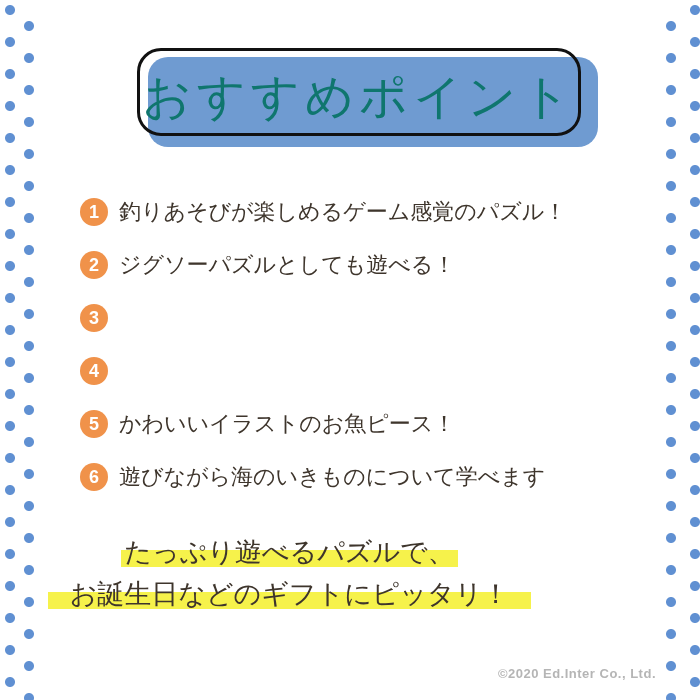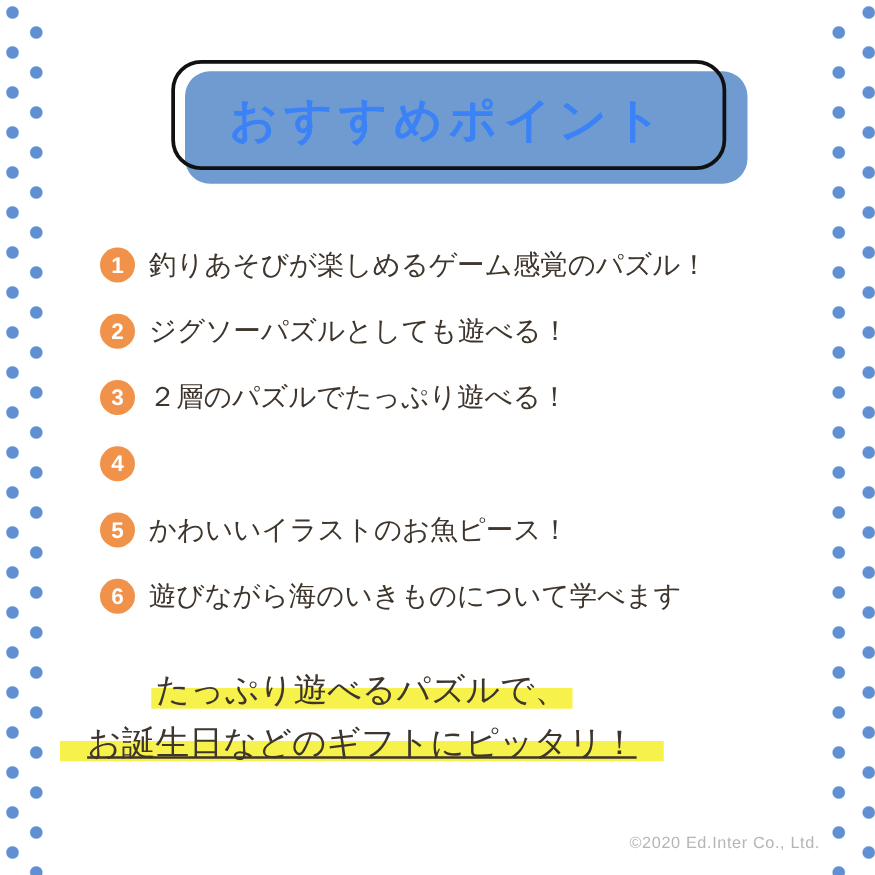--- a/index.html
+++ b/index.html
@@ -51,23 +51,23 @@
   }
   .header-outline{
     position:absolute;left:0;top:0;
     width:444px;height:88px;
     border:3px solid var(--outline);
     border-radius:24px;
     display:flex;align-items:center;justify-content:center;
     padding-top:9px;
   }
   .header-title{
-    color:#3b82f6;
-    font-size:38px;
-    font-weight:bold;
+    color:#0f766e;
+    font-size:48px;
+    font-weight:normal;
     letter-spacing:5px;
     white-space:nowrap;
   }
   
   .points{
     position:absolute;left:80px;top:198px;
     display:flex;flex-direction:column;gap:25px;
     list-style:none;
   }
   .point-row{
@@ -94,27 +94,28 @@
     text-align:center;
     font-size:27px;
     color:var(--ink);
     line-height:42px;
   }
   .hl{
     background-image:linear-gradient(to bottom, rgba(0,0,0,0) 45%, var(--yellow) 45%);
     white-space:nowrap;
   }
   .hl.line1{padding:0 3px;}
-  .hl.line2{padding:0 22px;text-decoration:underline;}
+  .hl.line2{padding:0 22px;}
   
   .copyright{
     position:absolute;right:44px;top:666px;
     font-size:13px;
     color:var(--copyright-gray);
     letter-spacing:0.5px;
+    font-weight:bold;
   }
 </style>
 </head>
 <body>
 
 <div class="canvas">
 
   <div class="dot-strip left"></div>
   <div class="dot-strip right"></div>
 
@@ -131,21 +132,20 @@
       <span class="point-text">釣りあそびが楽しめるゲーム感覚のパズル！</span>
     </li>
 
     <li class="point-row">
       <span class="point-badge">2</span>
       <span class="point-text">ジグソーパズルとしても遊べる！</span>
     </li>
 
     <li class="point-row">
       <span class="point-badge">3</span>
-      <span class="point-text">２層のパズルでたっぷり遊べる！</span>
     </li>
 
     <li class="point-row">
       <span class="point-badge">4</span>
     </li>
 
     <li class="point-row">
       <span class="point-badge">5</span>
       <span class="point-text">かわいいイラストのお魚ピース！</span>
     </li>

